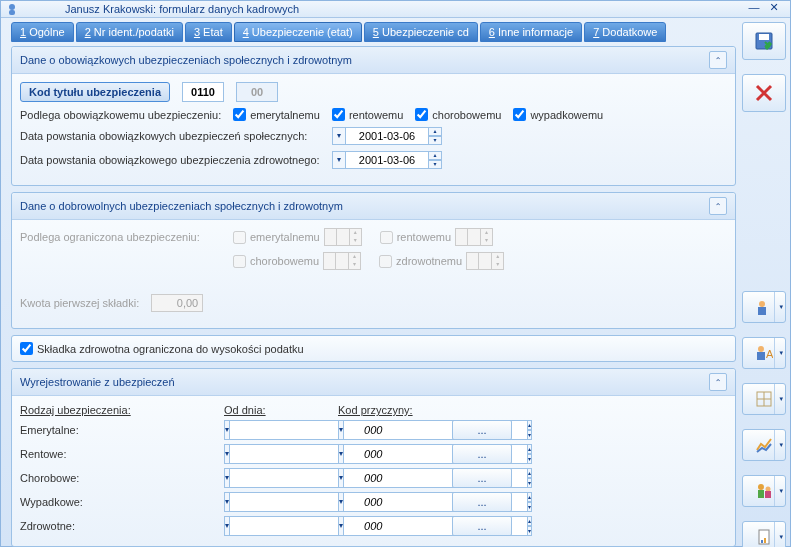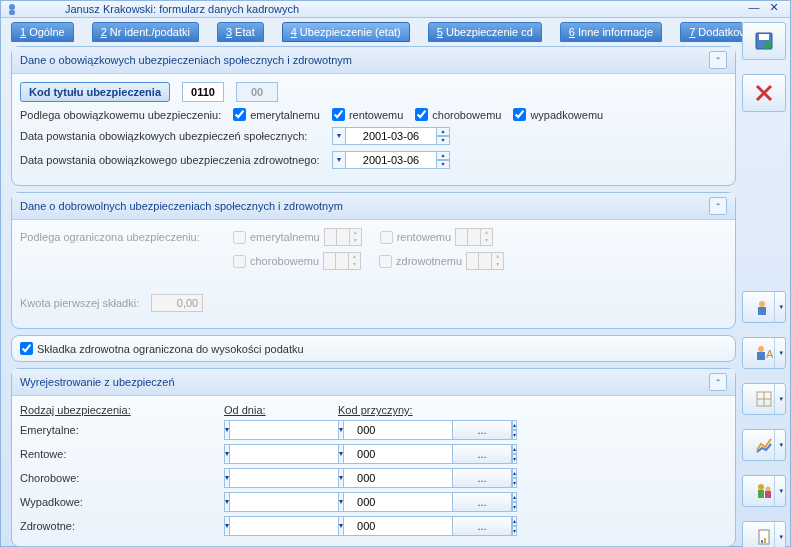--- a/index.html
+++ b/index.html
@@ -12,63 +12,63 @@
 
 .main-layout { flex: 1; display: flex; }
 .content { flex: 1; padding: 4px 2px 4px 10px; display: flex; flex-direction: column; overflow: hidden; }
 .sidebar { width: 48px; padding: 4px 4px 4px 0; display: flex; flex-direction: column; gap: 14px; }
 .sidebar .spacer { flex: 1; }
 .sidebtn { height: 38px; border: 1px solid #9cc1e6; border-radius: 3px; background: linear-gradient(#fdfefe, #dceaf9); display: flex; align-items: center; justify-content: center; position: relative; cursor: pointer; }
 .sidebtn.split { height: 32px; }
 .sidebtn.split::after { content: ''; position: absolute; right: 0; top: 0; bottom: 0; width: 10px; border-left: 1px solid #b8d2ee; }
 .sidebtn.split .drop { position: absolute; right: 2px; top: 50%; transform: translateY(-50%); font-size: 7px; color: #15428b; }
 
-.tabs { display: flex; gap: 18px; margin-bottom: 4px; }
+.tabs { display: flex; gap: 2px; margin-bottom: 4px; }
 .tab { padding: 3px 8px; color: #fff; background: linear-gradient(#6fa9e6, #3a7ac8); border: 1px solid #3a7ac8; border-radius: 3px 3px 0 0; cursor: pointer; white-space: nowrap; }
 .tab.active { background: linear-gradient(#85b8ef, #4b8dd9); border-color: #2d6ab5; }
 .tab u { text-decoration: underline; }
 
 .scroll-area { flex: 1; overflow-y: auto; padding-right: 4px; }
 .scroll-area::-webkit-scrollbar { width: 16px; }
 .scroll-area::-webkit-scrollbar-track { background: #e8f1fb; border: 1px solid #b8d2ee; }
 .scroll-area::-webkit-scrollbar-thumb { background: linear-gradient(90deg,#dceaf9,#a8c6e8); border: 1px solid #8eb5e0; border-radius: 2px; }
 
-.panel { border: 1px solid #9cc1e6; border-radius: 8px; background: linear-gradient(#fafdff,#eaf2fb); margin-bottom: 6px; padding: 6px 8px 10px; position: relative; }
+.panel { border: 1px solid #9cc1e6; border-radius: 3px; background: linear-gradient(#fafdff,#eaf2fb); margin-bottom: 6px; padding: 6px 8px 10px; position: relative; }
 .panel-header { color: #15428b; background: linear-gradient(#e8f1fb,#d4e4f7); margin: -6px -8px 8px -8px; padding: 4px 8px; border-bottom: 1px solid #b8d2ee; border-radius: 3px 3px 0 0; display: flex; align-items: center; }
 .collapse-btn { margin-left: auto; width: 18px; height: 18px; border: 1px solid #9cc1e6; border-radius: 2px; background: #f0f6fd; display: flex; align-items: center; justify-content: center; font-size: 8px; color: #15428b; cursor: pointer; }
 
 .row { display: flex; align-items: center; gap: 12px; margin-bottom: 6px; }
 label, .lbl { color: #333; }
 .disabled { color: #a0a0a0; }
 
 .kbtn { padding: 3px 8px; border: 1px solid #4b8dd9; background: linear-gradient(#e8f1fb,#c9ddf3); border-radius: 3px; color: #15428b; font-weight: bold; cursor: pointer; }
 input.code { width: 42px; text-align: center; font-weight: bold; border: 1px solid #9cc1e6; background: #fff; padding: 3px 2px; }
 input.code.dis { background: #eaf2fb; color: #a0a0a0; }
 
 .chk { width: 13px; height: 13px; }
 .chklabel { display: flex; align-items: center; gap: 4px; }
 
 .date-field { display: flex; align-items: center; }
 .date-field .dd { width: 14px; height: 18px; border: 1px solid #9cc1e6; background: #f0f6fd; text-align: center; font-size: 8px; color: #15428b; line-height: 16px; cursor: pointer; }
-.date-field input { width: 90px; border: 1px solid #9cc1e6; border-left: none; border-right: none; padding: 2px 4px; text-align: center; background: #fff; }
+.date-field input { width: 82px; border: 1px solid #9cc1e6; border-left: none; border-right: none; padding: 2px 4px; text-align: center; background: #fff; }
 .date-field .spin { display: flex; flex-direction: column; width: 14px; }
 .date-field .spin div { height: 9px; border: 1px solid #9cc1e6; background: #f0f6fd; font-size: 6px; text-align: center; line-height: 7px; color: #15428b; cursor: pointer; }
 
 .small-input { width: 52px; border: 1px solid #ccc; background: #f4f4f4; padding: 2px 4px; text-align: right; color: #a0a0a0; }
 .vol-group { display: flex; align-items: center; gap: 4px; }
 .vol-date { width: 38px; height: 18px; border: 1px solid #ccc; background: #f4f4f4; display: flex; }
 .vol-date div:first-child { width: 12px; border-right: 1px solid #ccc; }
 .vol-date .vspin { width: 12px; margin-left: auto; display: flex; flex-direction: column; }
 .vol-date .vspin span { flex: 1; border-left: 1px solid #ccc; font-size: 6px; text-align: center; line-height: 7px; color: #bbb; }
 
 .dereg-grid { display: grid; grid-template-columns: 190px 100px 100px 60px; gap: 4px 14px; align-items: center; }
 .dereg-grid .hdr { color: #333; text-decoration: underline; }
 .dd2 { display: flex; height: 20px; }
 .dd2 .btn { width: 14px; border: 1px solid #9cc1e6; background: #f0f6fd; font-size: 8px; text-align: center; line-height: 18px; color: #15428b; cursor: pointer; }
-.dd2 input { flex: 1; border: 1px solid #9cc1e6; border-left: none; border-right: none; padding: 2px 13px; background: #fff; }
+.dd2 input { flex: 1; border: 1px solid #9cc1e6; border-left: none; border-right: none; padding: 2px 20px; background: #fff; font-style: italic; }
 .dd2 .spinv { display: flex; flex-direction: column; width: 14px; }
 .dd2 .spinv div { flex: 1; border: 1px solid #9cc1e6; background: #f0f6fd; font-size: 6px; text-align: center; line-height: 8px; color: #15428b; cursor: pointer; }
 .dotbtn { height: 20px; border: 1px solid #9cc1e6; background: linear-gradient(#fdfefe,#e3eefa); border-radius: 2px; color: #15428b; cursor: pointer; text-align: center; line-height: 18px; }
 
 svg { display: block; }
 </style>
 </head>
 <body>
 
 <div class="window">

